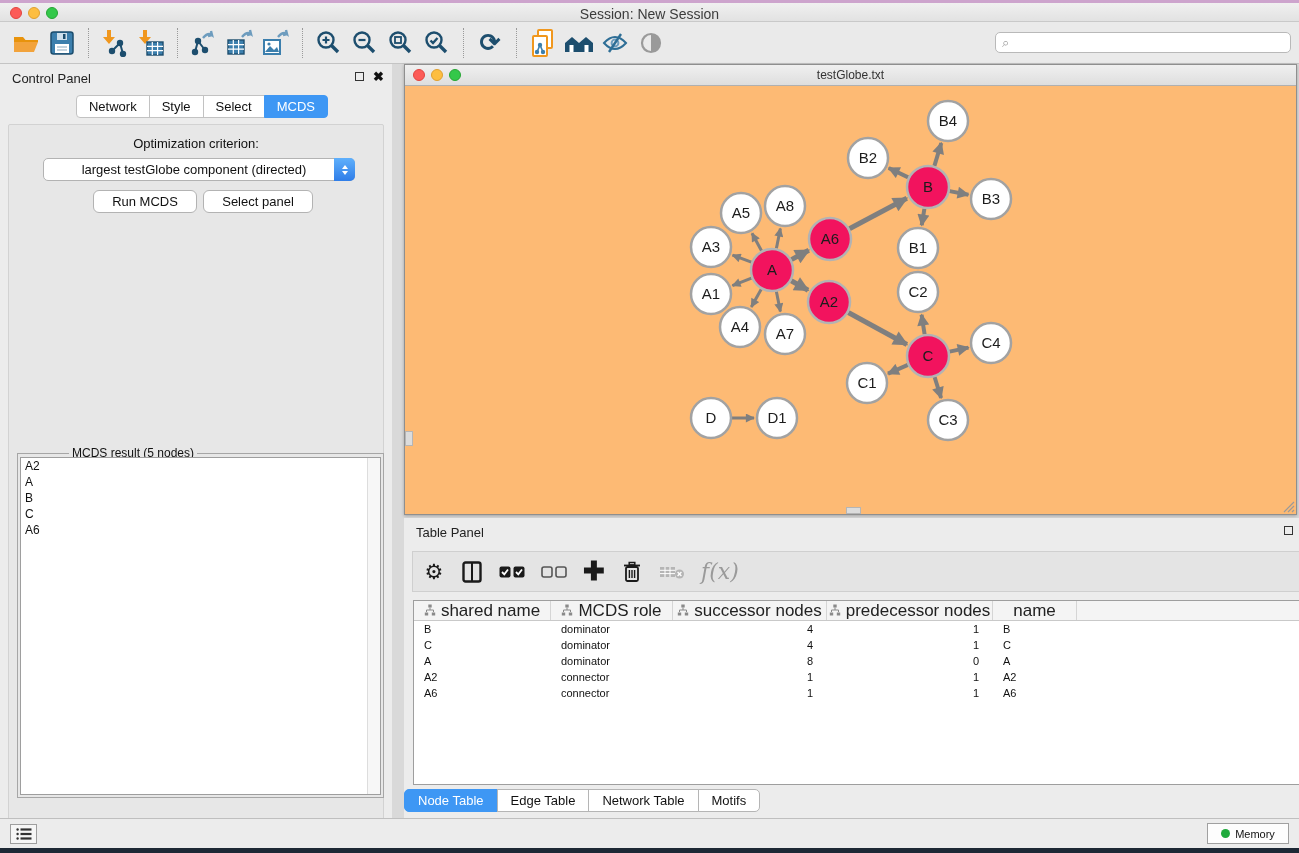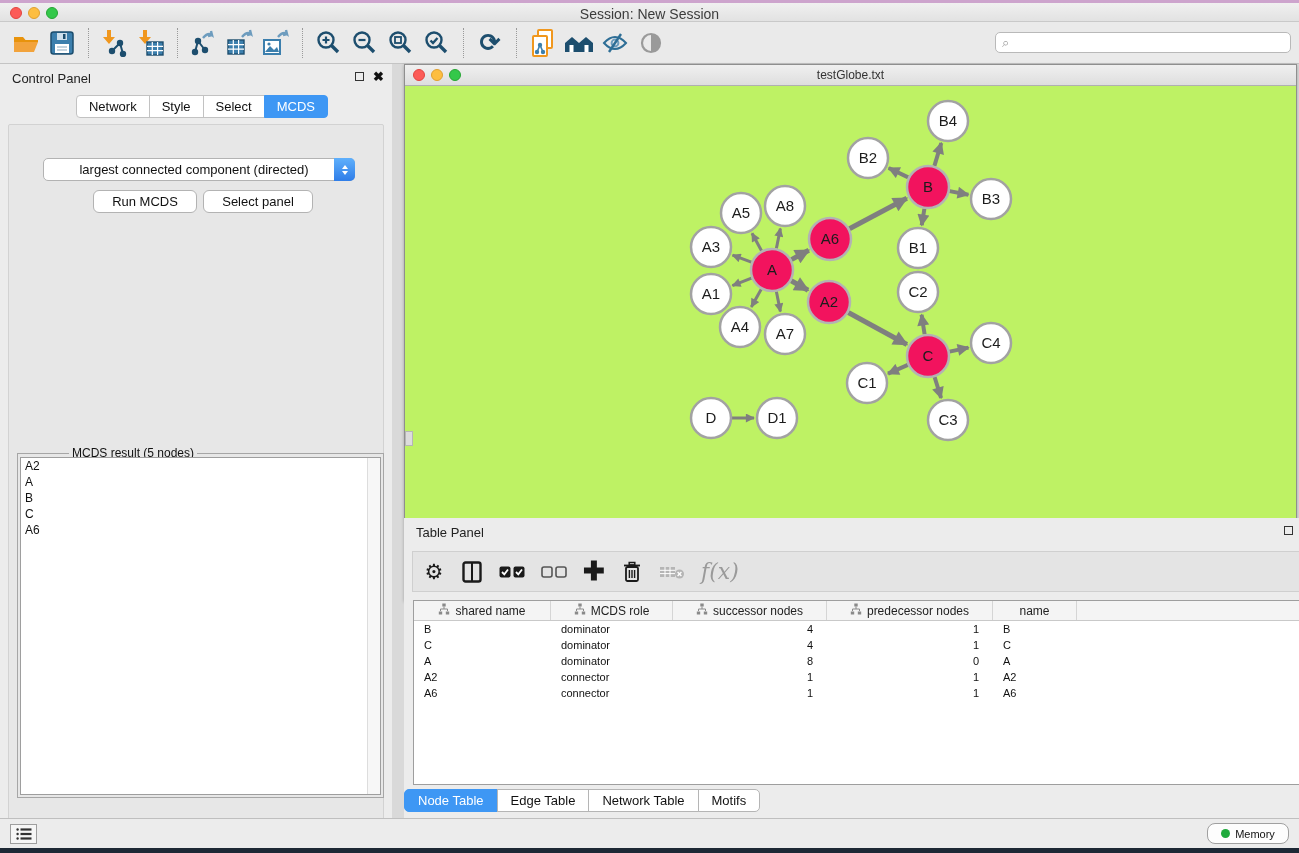--- a/index.html
+++ b/index.html
@@ -71,22 +71,22 @@
     border:1px solid #a6a6a6; }
   #result-legend { position:absolute; left:4px; top:-8px; background:#e7e7e7; padding:0 3px;
     font-size:12px; color:#111;margin-left:47px; }
   #result-box { position:absolute; left:2px; top:3px; right:2px; bottom:2px;
     background:#fff; border:1px solid #9e9e9e; }
   #result-scroll { position:absolute; right:0; top:0; bottom:0; width:13px;
     background:#f7f7f7; border-left:1px solid #ddd; }
   .result-item { font-size:12px; color:#111; padding:0 4px; line-height:16px; }
 
   
-  #network-window { position:absolute; left:404px; top:64px; width:893px; height:537px;
-    background:#bef264; border:1px solid #8f8f8f; box-shadow:0 1px 3px rgba(0,0,0,.25); }
+  #network-window { position:absolute; left:404px; top:64px; width:893px; height:451px;
+    background:#fdba74; border:1px solid #8f8f8f; box-shadow:0 1px 3px rgba(0,0,0,.25); }
   #nw-titlebar { position:absolute; left:0; top:0; right:0; height:21px;
     background:linear-gradient(#f0f0f0,#dedede); border-bottom:1px solid #b0b0b0; }
   #nw-titlebar .lights { position:absolute; left:8px; top:4px; display:flex; gap:6px; }
   #nw-title { position:absolute; left:0; right:0; top:3px; text-align:center; font-size:12px; color:#333; }
   #graph-area { position:absolute; left:0; top:22px; right:0; bottom:0; }
   #resize-grip { position:absolute; right:1px; bottom:1px; width:12px; height:12px; }
   .scroll-dot-v { position:absolute; left:0; top:344px; width:8px; height:15px;
     background:#dcdcdc; border:1px solid #b5b5b5; }
   .scroll-dot-h { position:absolute; left:441px; bottom:0; width:15px; height:7px;
     background:#dcdcdc; border:1px solid #b5b5b5; }
@@ -97,40 +97,40 @@
     background:#e4e4e4; border:1px solid #cfcfcf; display:flex; align-items:center; padding:0 10px; gap:16px; }
   .tp-ic { display:flex; align-items:center; justify-content:center; min-width:22px; height:26px; }
   .gear-glyph { font-size:21px; color:#1a1a1a; line-height:1; }
   .plus-glyph { font-size:26px; font-weight:bold; color:#1a1a1a; line-height:0.8; }
   .fx-glyph { font-family:"DejaVu Serif", serif; font-style:italic; font-size:22px; color:#9a9a9a; }
 
   #data-table { position:absolute; left:9px; top:82px; right:8px; bottom:33px;
     background:#fff; border:1px solid #9e9e9e; overflow:hidden; }
   #tbl-header { display:flex; height:20px; background:#f4f4f4; border-bottom:1px solid #c9c9c9; }
   .th-cell { display:flex; align-items:center; justify-content:center; gap:5px;
-    font-size:12px; color:#222; border-right:1px solid #d5d5d5; overflow:hidden; }
+    font-size:17px; color:#222; border-right:1px solid #d5d5d5; overflow:hidden; }
   .tr-row { display:flex; height:16px; }
   .td-cell { font-size:11px; color:#111; line-height:16px; white-space:nowrap; overflow:hidden; }
   .td-left { padding-left:10px; text-align:left; }
   .td-right { padding-right:14px; text-align:right; }
 
   #table-tabs { position:absolute; left:0; right:0; bottom:6px; display:flex; justify-content:flex-start; }
   .tbl-tab { font-size:13px; color:#111; background:#fff; border:1px solid #b5b5b5;
     padding:3px 13px; margin-left:-1px; }
   .tbl-tab:first-child { border-radius:5px 0 0 5px; margin-left:0; }
   .tbl-tab:last-child { border-radius:0 5px 5px 0; }
   .tbl-tab.active { background:#3e97f4; border-color:#3e97f4; color:#fff; }
 
   
   #status-bar { position:absolute; left:0; top:818px; width:1299px; height:30px;
     background:#ececec; border-top:1px solid #bfbfbf; }
   #status-left-btn { position:absolute; left:10px; top:5px; width:27px; height:20px;
     background:#f6f6f6; border:1px solid #9e9e9e; display:flex; align-items:center; justify-content:center; }
   #memory-btn { position:absolute; right:10px; top:4px; width:82px; height:21px;
-    background:#fdfdfd; border:1px solid #a0a0a0; border-radius:8px;
+    background:#fdfdfd; border:1px solid #a0a0a0; border-radius:0;
     display:flex; align-items:center; justify-content:center; gap:5px; font-size:11px; color:#111; }
   .green-dot { width:9px; height:9px; border-radius:50%; background:#1faa3c; display:inline-block; }
 </style>
 </head>
 <body>
 
 <div id="desktop-top"></div>
 
 <div id="titlebar">
   <div class="lights">
@@ -279,22 +279,23 @@
       <span class="close-ic">✖</span>
     </span>
   </div>
   <div id="cp-tabs">
       <div class="seg-tab">Network</div>
       <div class="seg-tab">Style</div>
       <div class="seg-tab">Select</div>
       <div class="seg-tab active">MCDS</div>
     </div>
   <div id="cp-inner">
+    <div id="opt-label">Optimization criterion:</div>
     <div id="criterion-select">
-      <span class="sel-text">largest connected component (directed)</span>
+      <span class="sel-text">largest testGlobe component (directed)</span>
       <span class="sel-cap">
         <span class="chev-up"></span>
           <span class="chev-down"></span>
       </span>
     </div>
     <button class="cp-btn" id="run-btn">Run MCDS</button>
     <button class="cp-btn" id="close-btn">Select panel</button>
     <div id="result-fieldset">
       <span id="result-legend">MCDS result (5 nodes)</span>
       <div id="result-box">

